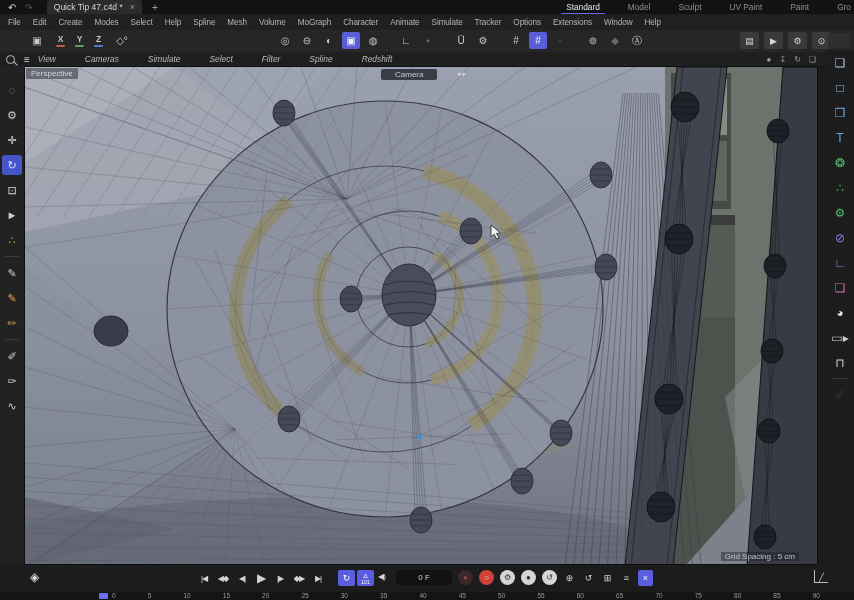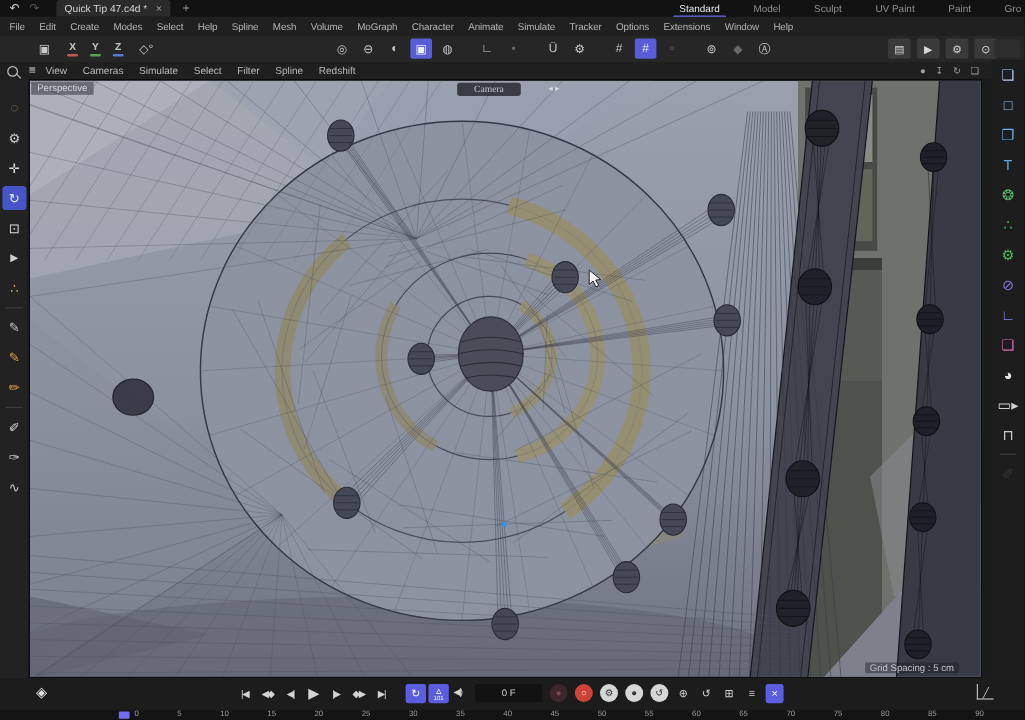--- a/index.html
+++ b/index.html
@@ -43,42 +43,42 @@
               justify-content:center;font-size:9px;color:#d8d8d8;}
   .tb-disabled{position:absolute;left:828px;top:3px;width:22px;height:15px;background:#2e2e2e;border-radius:2px;}
   
   .vpmenu{position:absolute;left:0;top:52px;width:854px;height:14px;background:#1f1f1f;
           display:flex;align-items:center;font-size:8.4px;color:#b8b8b8;}
   .search-icon{position:relative;width:7px;height:7px;border:1.3px solid #bdbdbd;border-radius:50%;
           margin:0 9px 0 6px;flex:none;}
   .search-icon::after{content:"";position:absolute;width:5px;height:1.4px;background:#bdbdbd;
           transform:rotate(45deg);right:-4px;bottom:-2px;}
   .hamburger{font-size:10px;color:#cfcfcf;margin-right:8px;}
-  .vp-items{display:flex;gap:13px;}
+  .vp-items{display:flex;gap:29px;font-style:italic;}
   .vp-right{position:absolute;right:38px;display:flex;gap:8px;font-size:8px;color:#9f9f9f;}
   
   .left-palette{position:absolute;left:0;top:66px;width:24px;height:499px;background:#222;
           display:flex;flex-direction:column;align-items:center;gap:5px;padding-top:14px;box-sizing:border-box;}
   .pal-icon{width:20px;height:20px;display:flex;align-items:center;justify-content:center;
           font-size:11px;color:var(--c,#cfcfcf);border-radius:3px;flex:none;}
   .pal-icon.active{background:#4655c8;color:#dfe6ff;}
   .divider{width:14px;height:1px;background:#3c3c3c;margin:1px 0;flex:none;}
   .right-sidebar{position:absolute;left:826px;top:50px;width:28px;height:515px;background:#1d1d1d;
           display:flex;flex-direction:column;align-items:center;gap:4px;padding-top:2px;box-sizing:border-box;}
   .sb-icon{width:22px;height:21px;display:flex;align-items:center;justify-content:center;
           font-size:12px;color:var(--c,#c9c9c9);flex:none;}
   .sb-icon.dim{opacity:.4;}
   
-  .viewport{position:absolute;left:24px;top:66px;width:794px;height:499px;background:#000000;
+  .viewport{position:absolute;left:24px;top:66px;width:794px;height:499px;background:#0c4a6e;
           border:1px solid #0d0e12;box-sizing:border-box;overflow:hidden;}
   .viewport svg{position:absolute;left:0;top:0;}
   .hud-view{position:absolute;left:1px;top:1px;font-size:8px;color:#d2d5db;background:rgba(38,40,46,.5);
           padding:1px 5px;}
   .hud-camera{position:absolute;left:356px;top:2px;font-size:8px;color:#c8cbd2;background:rgba(30,32,38,.78);
-          padding:1px 14px;border-radius:2px;font-family:Liberation Serif, serif;}
+          padding:1px 14px;border-radius:2px;}
   .hud-camera-nav{position:absolute;left:432px;top:3px;font-size:7px;color:#d8dbe2;}
   .hud-grid{position:absolute;right:18px;bottom:3px;font-size:8px;color:#c0c4cb;background:rgba(28,30,35,.45);
           padding:0 4px;}
   
   .timeline{position:absolute;left:0;top:565px;width:854px;height:27px;background:#1c1c1c;}
   .kf-diamond{position:absolute;left:30px;top:5px;font-size:12px;color:#e0e0e0;}
   .transport{position:absolute;left:196px;top:5px;display:flex;align-items:center;gap:3px;}
   .tr-btn{min-width:16px;height:16px;display:flex;align-items:center;justify-content:center;
           font-size:8px;color:#d3d3d3;letter-spacing:-1px;}
   .tr-btn.big{font-size:12px;}

